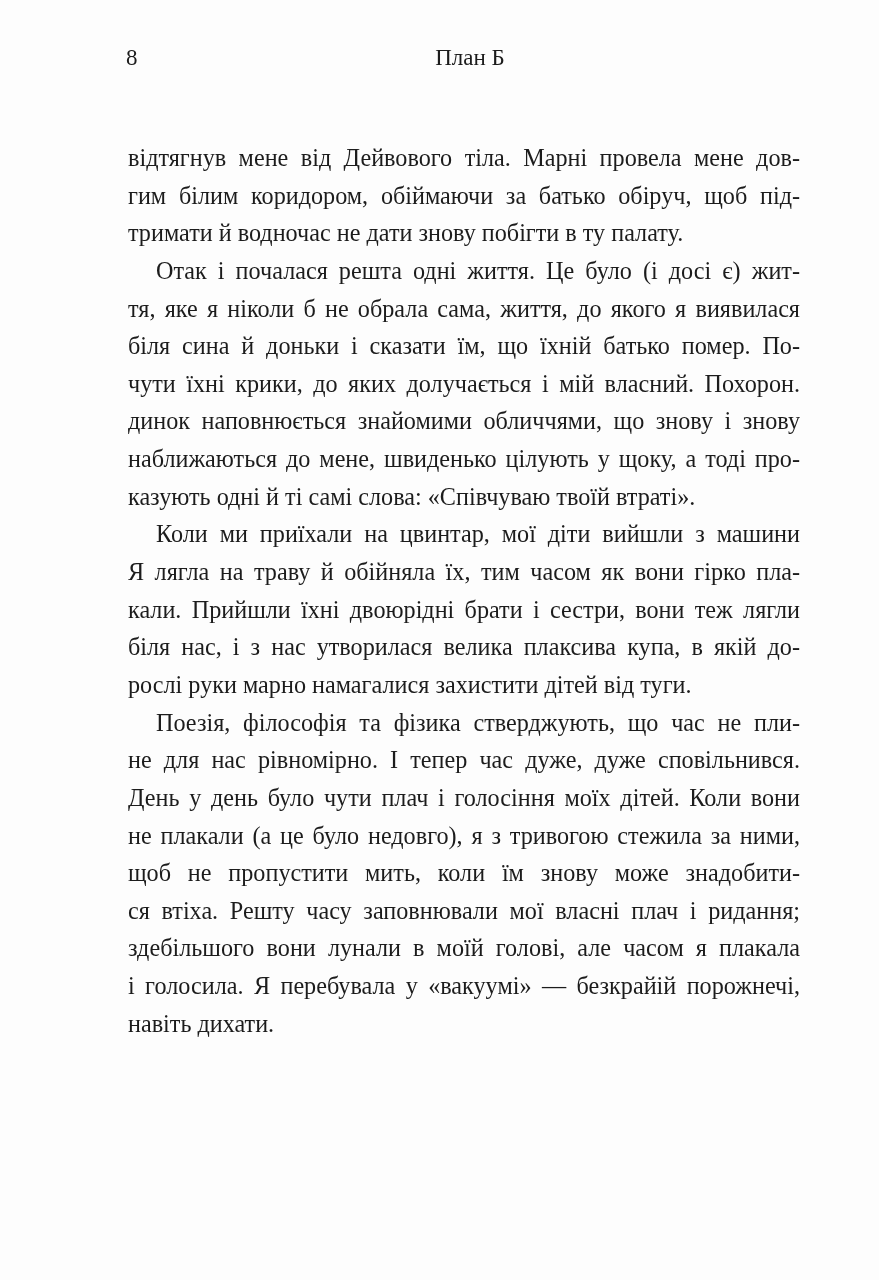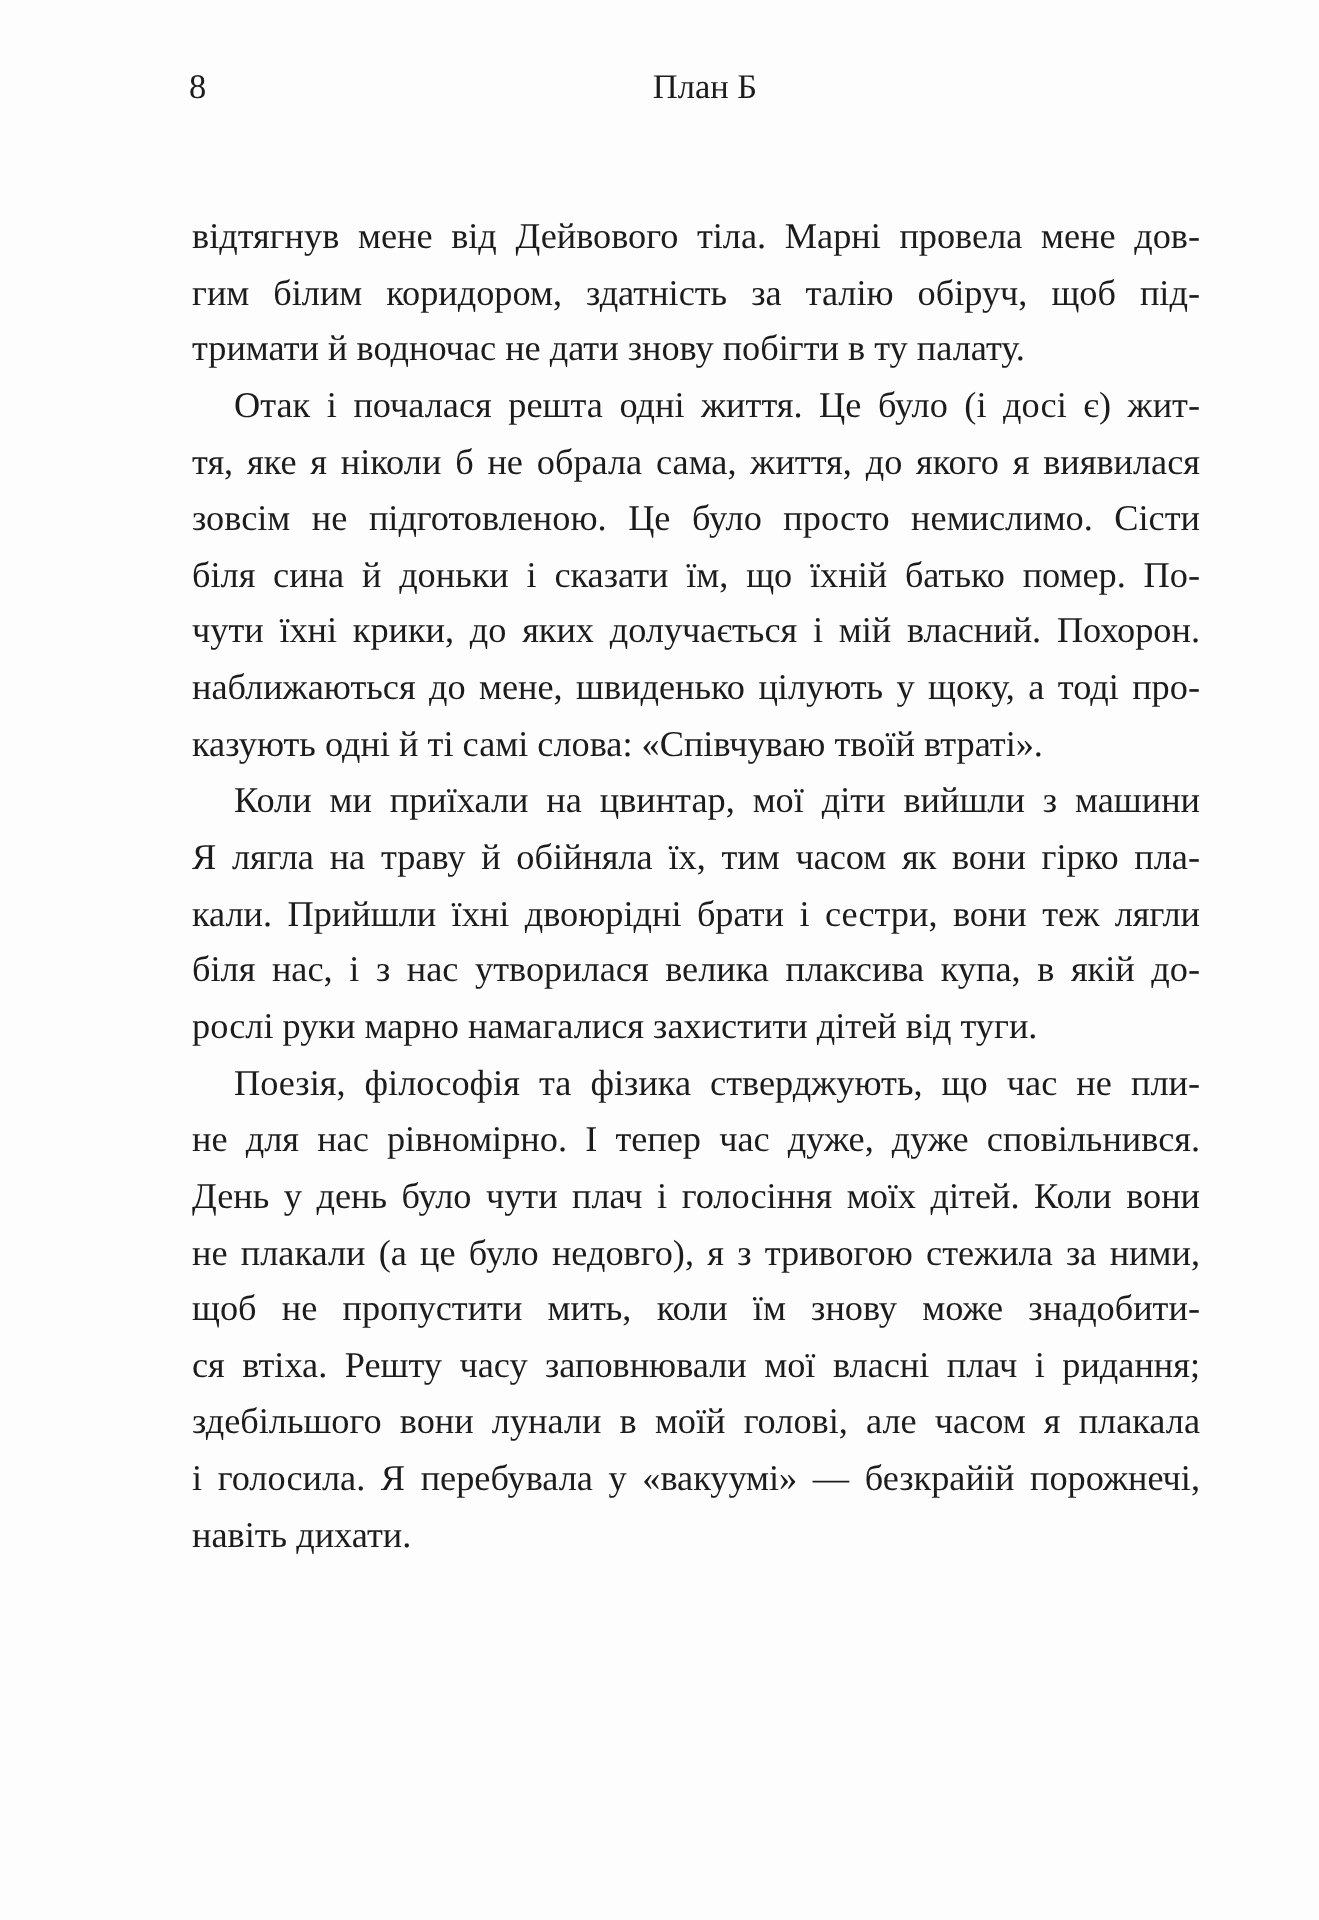--- a/index.html
+++ b/index.html
@@ -72,30 +72,30 @@
 <div class="page">
   <div class="running-head">
     <span class="page-number">8</span>
     <span class="running-title">План Б</span>
   </div>
 
   <div class="body-text">
 
     <div class="paragraph">
       <span class="line">відтягнув мене від Дейвового тіла. Марні провела мене дов-</span>
-      <span class="line">гим білим коридором, здатність за талію обіруч, щоб під-</span>
+      <span class="line">гим білим коридором, обіймаючи за батько обіруч, щоб під-</span>
       <span class="line last">тримати й водночас не дати знову побігти в ту палату.</span>
     </div>
 
     <div class="paragraph">
       <span class="line indent">Отак і почалася решта одні життя. Це було (і досі є) жит-</span>
       <span class="line">тя, яке я ніколи б не обрала сама, життя, до якого я виявилася</span>
-      <span class="line">зовсім не підготовленою. Це було просто немислимо. Сісти</span>
       <span class="line">біля сина й доньки і сказати їм, що їхній батько помер. По-</span>
       <span class="line">чути їхні крики, до яких долучається і мій власний. Похорон.</span>
+      <span class="line">динок наповнюється знайомими обличчями, що знову і знову</span>
       <span class="line">наближаються до мене, швиденько цілують у щоку, а тоді про-</span>
       <span class="line last">казують одні й ті самі слова: «Співчуваю твоїй втраті».</span>
     </div>
 
     <div class="paragraph">
       <span class="line indent">Коли ми приїхали на цвинтар, мої діти вийшли з машини</span>
       <span class="line">Я лягла на траву й обійняла їх, тим часом як вони гірко пла-</span>
       <span class="line">кали. Прийшли їхні двоюрідні брати і сестри, вони теж лягли</span>
       <span class="line">біля нас, і з нас утворилася велика плаксива купа, в якій до-</span>
       <span class="line last">рослі руки марно намагалися захистити дітей від туги.</span>

